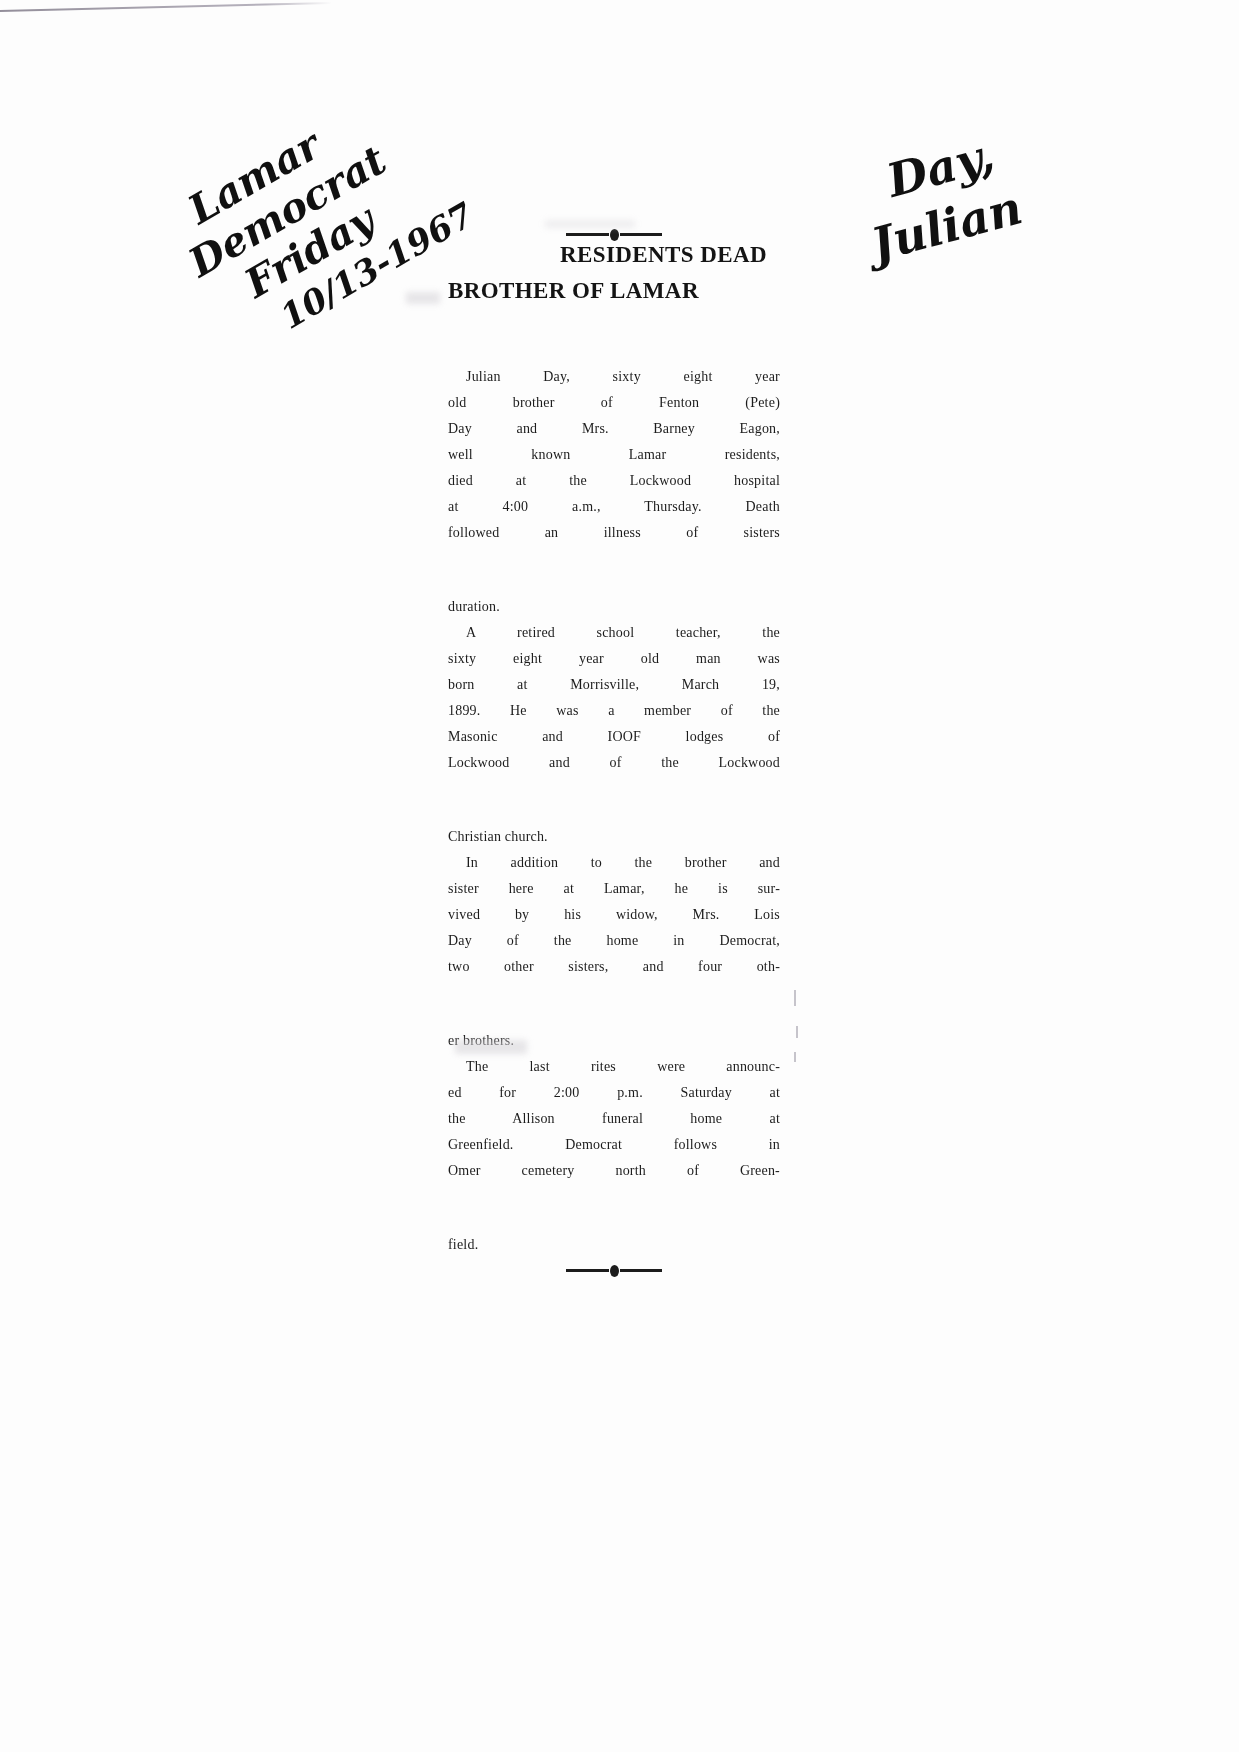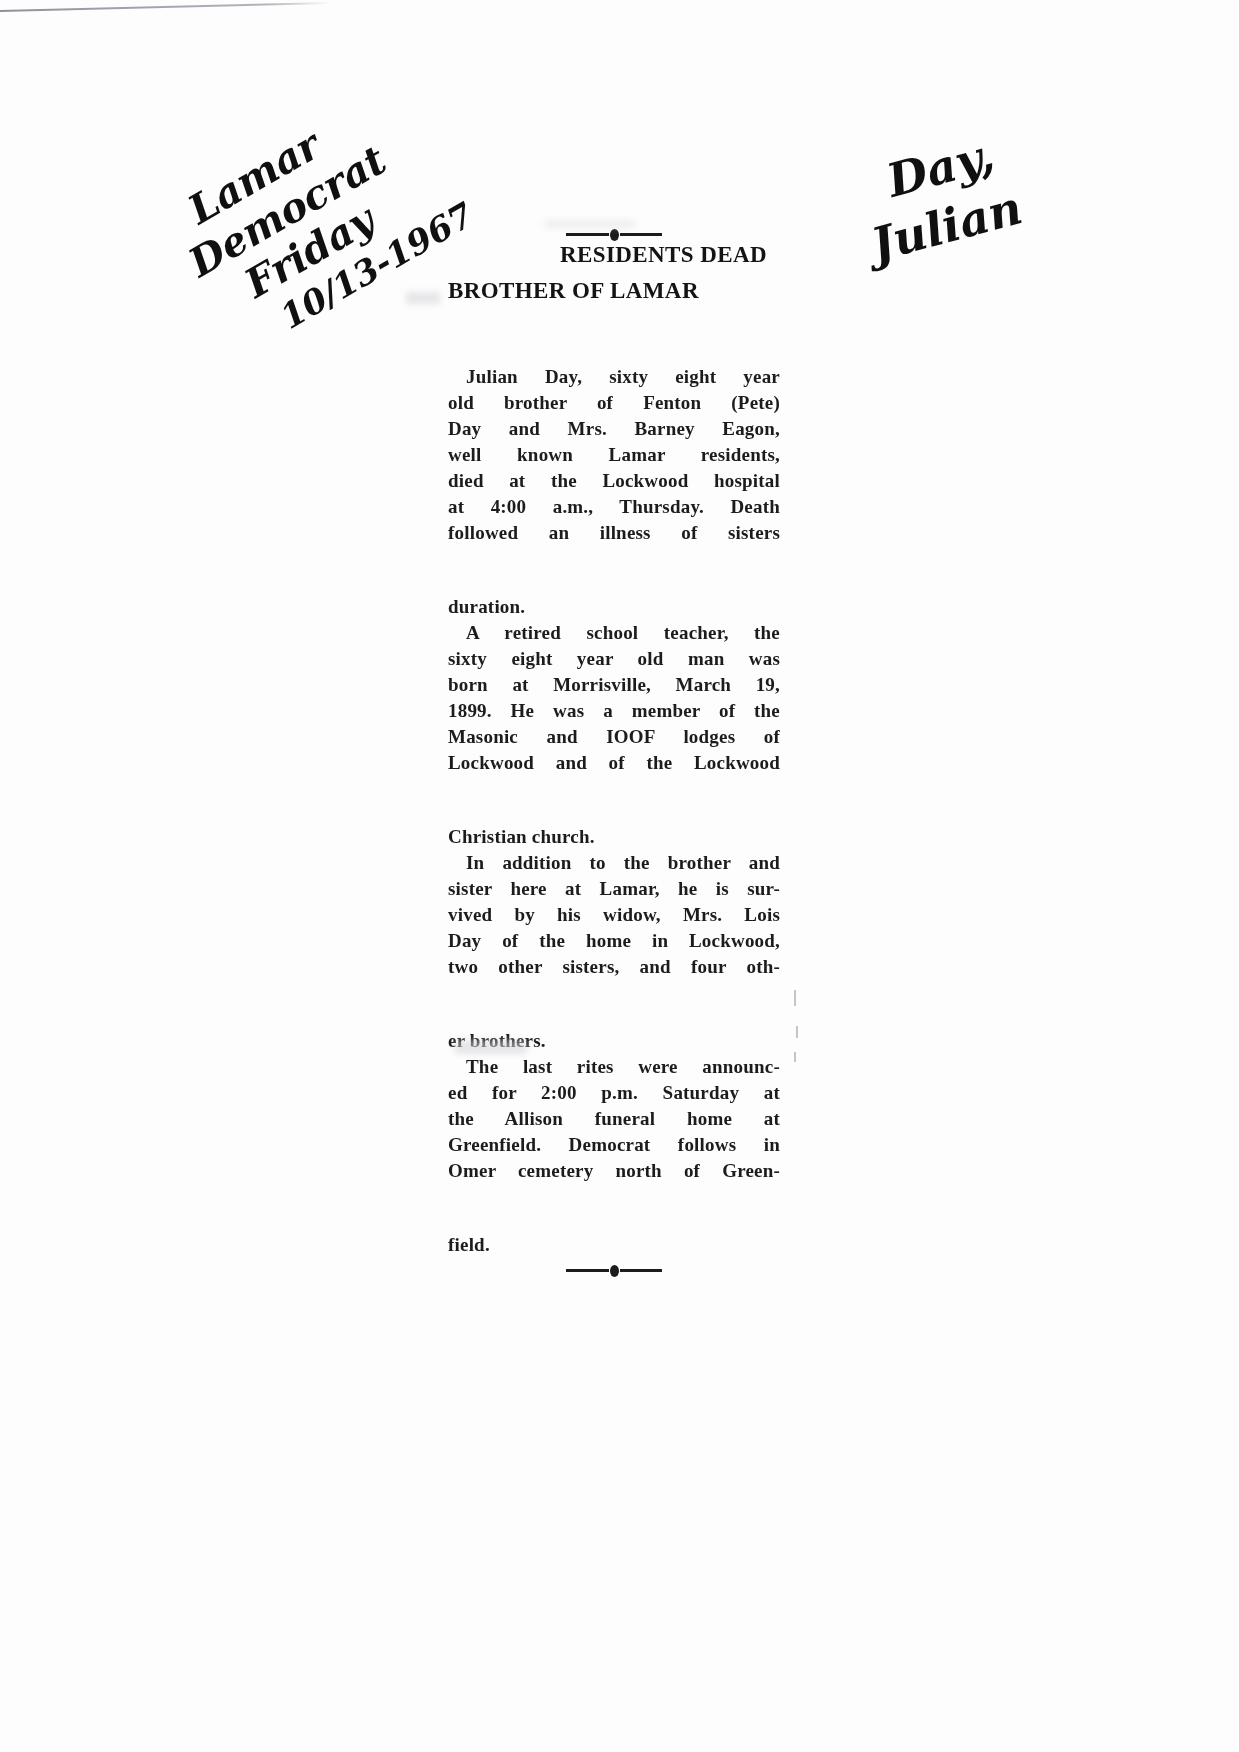--- a/index.html
+++ b/index.html
@@ -55,21 +55,21 @@
 
   .headline{
     margin:0;font-size:23px;line-height:27px;font-weight:bold;
     letter-spacing:.4px;color:#141414;
   }
   .headline.l1{margin-top:9px;}
   .headline.l2{padding-left:112px;}
 
   .article-body{margin-top:60px;}
   .line{
-    font-size:19px;line-height:26px;font-weight:bold;
+    font-size:14px;line-height:26px;font-weight:normal;
     letter-spacing:.2px;
     text-align:justify;text-align-last:justify;
     color:var(--ink,#1c1c1c);
   }
   .line.first{text-indent:18px;}
   .line.last{text-align-last:left;margin-top:48px;}
 </style>
 </head>
 <body>
 
@@ -114,21 +114,21 @@
           <div class="line">born at Morrisville, March 19,</div>
           <div class="line">1899. He was a member of the</div>
           <div class="line">Masonic and IOOF lodges of</div>
           <div class="line">Lockwood and of the Lockwood</div>
           <div class="line last">Christian church.</div>
         </div>
         <div class="paragraph">
           <div class="line first">In addition to the brother and</div>
           <div class="line">sister here at Lamar, he is sur-</div>
           <div class="line">vived by his widow, Mrs. Lois</div>
-          <div class="line">Day of the home in Lockwood,</div>
+          <div class="line">Day of the home in Democrat,</div>
           <div class="line">two other sisters, and four oth-</div>
           <div class="line last">er brothers.</div>
         </div>
         <div class="paragraph">
           <div class="line first">The last rites were announc-</div>
           <div class="line">ed for 2:00 p.m. Saturday at</div>
           <div class="line">the Allison funeral home at</div>
           <div class="line">Greenfield. Democrat follows in</div>
           <div class="line">Omer cemetery north of Green-</div>
           <div class="line last">field.</div>

